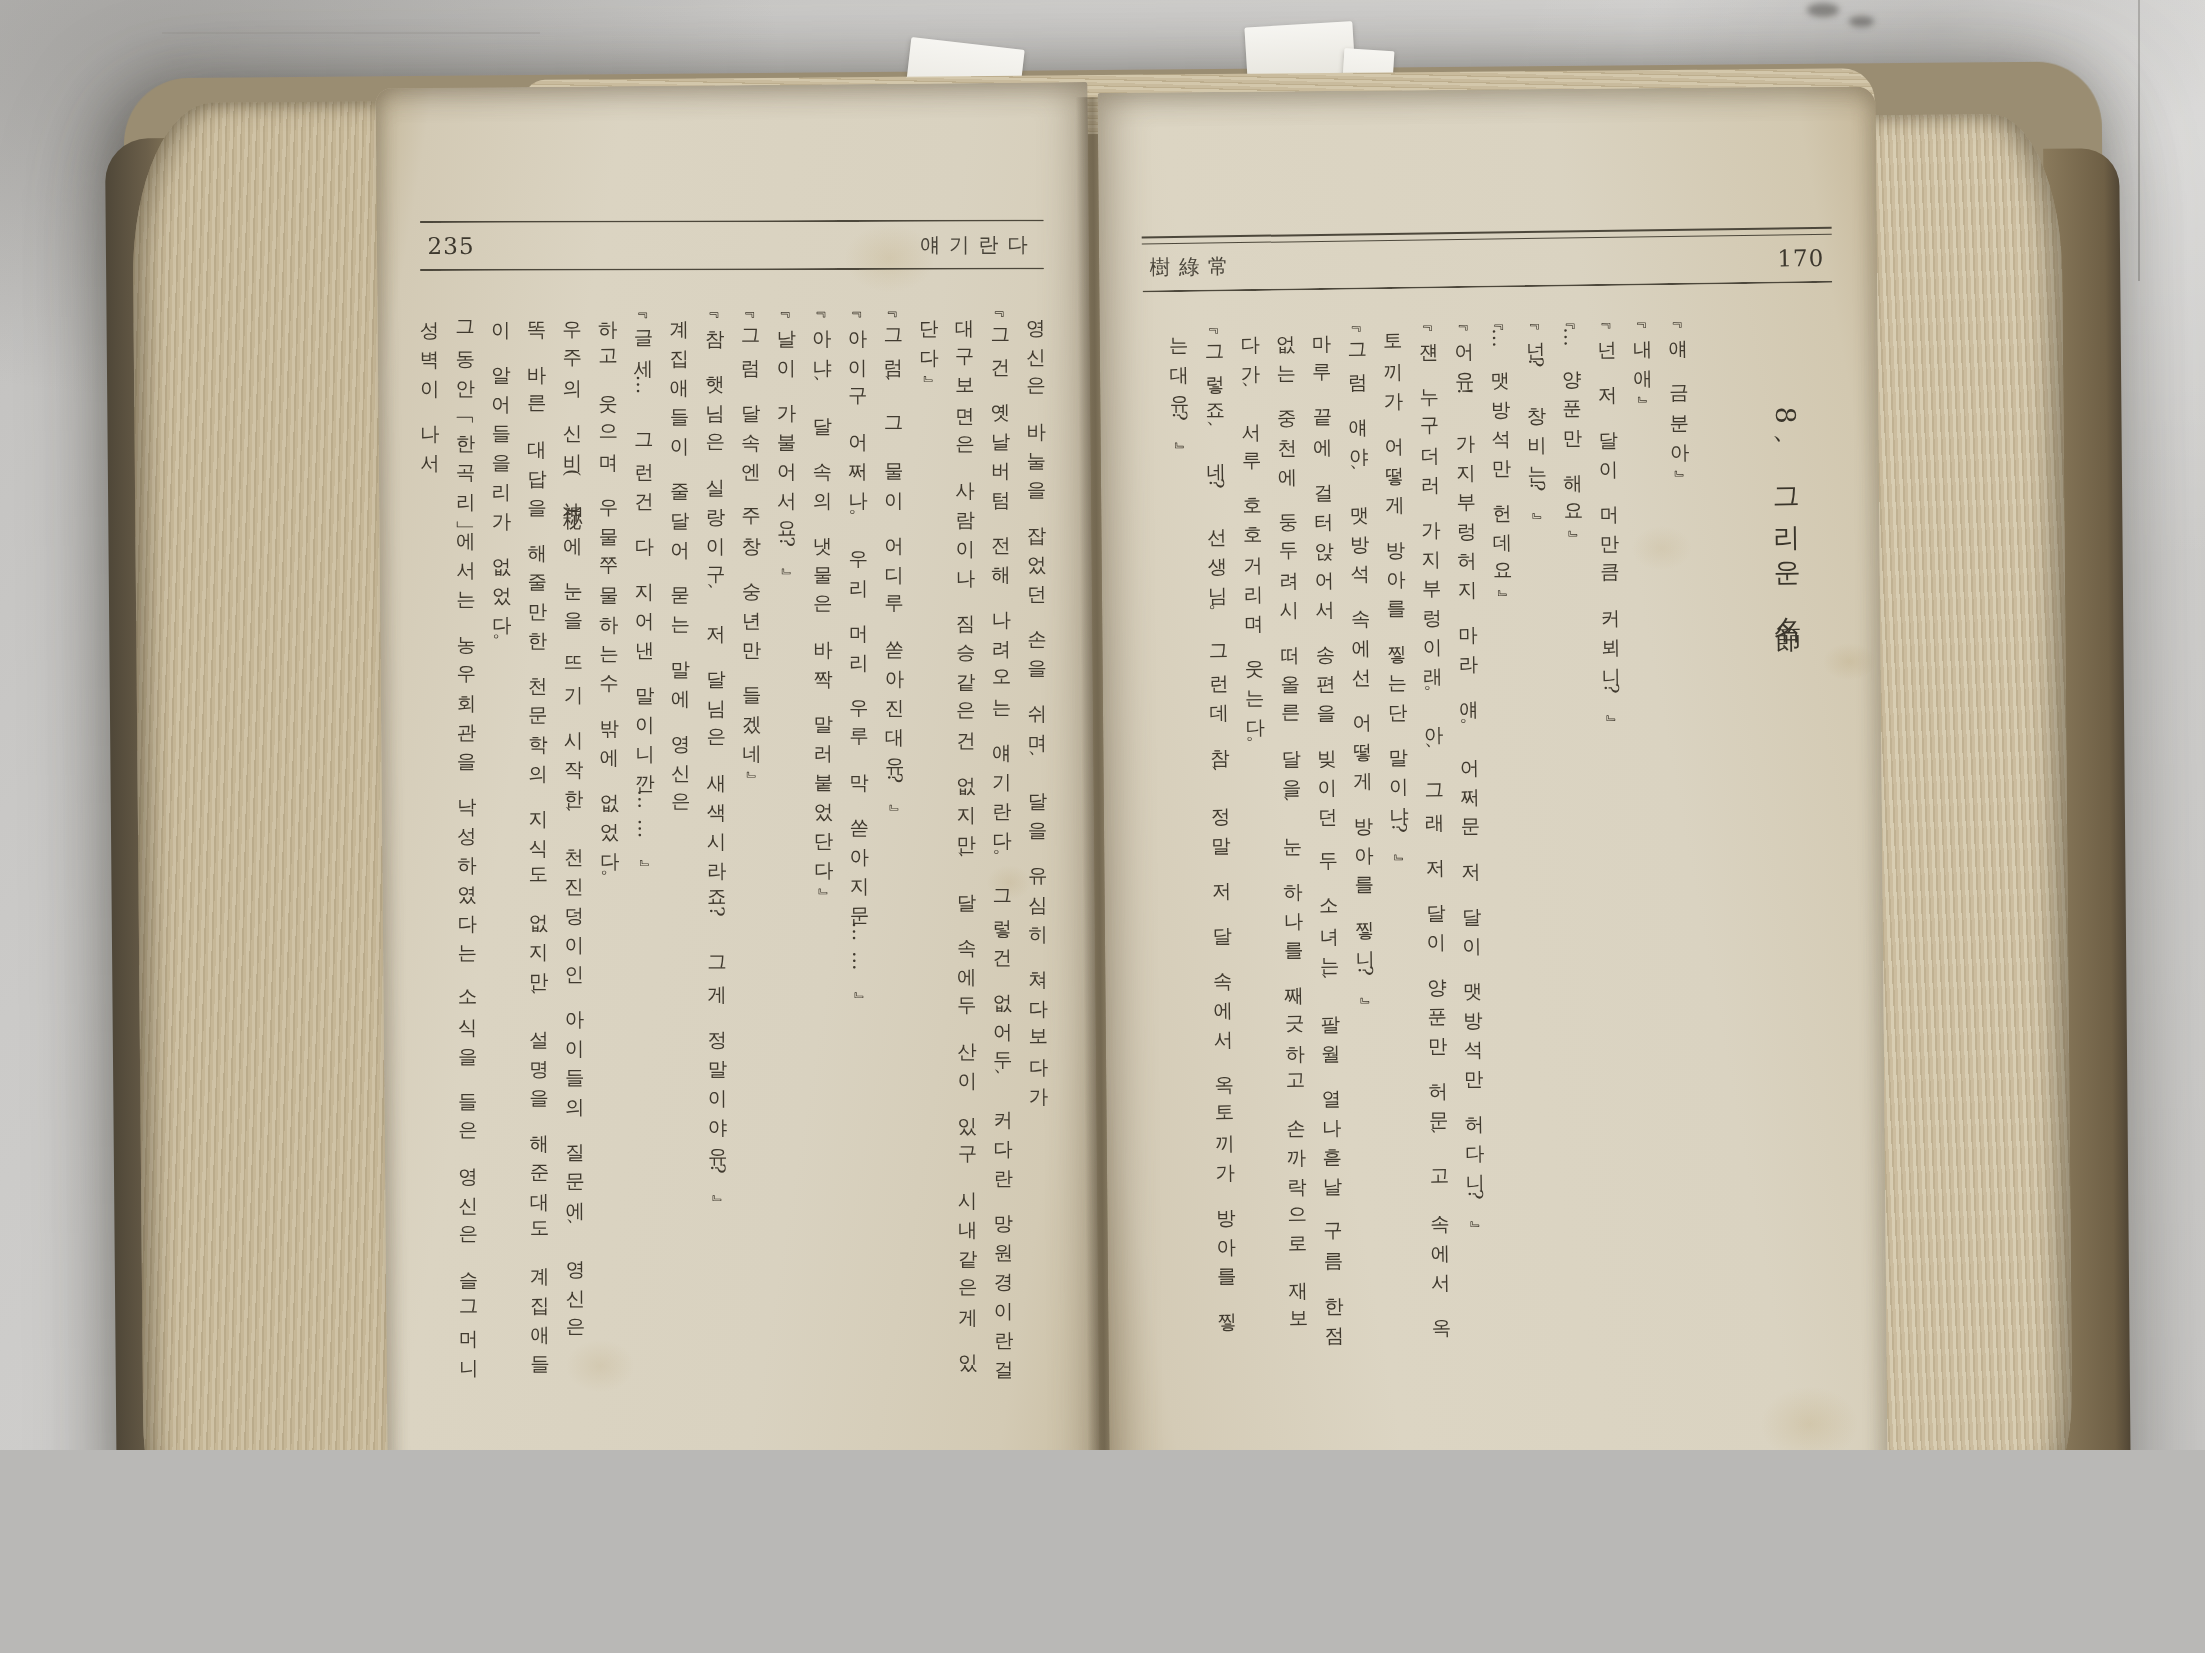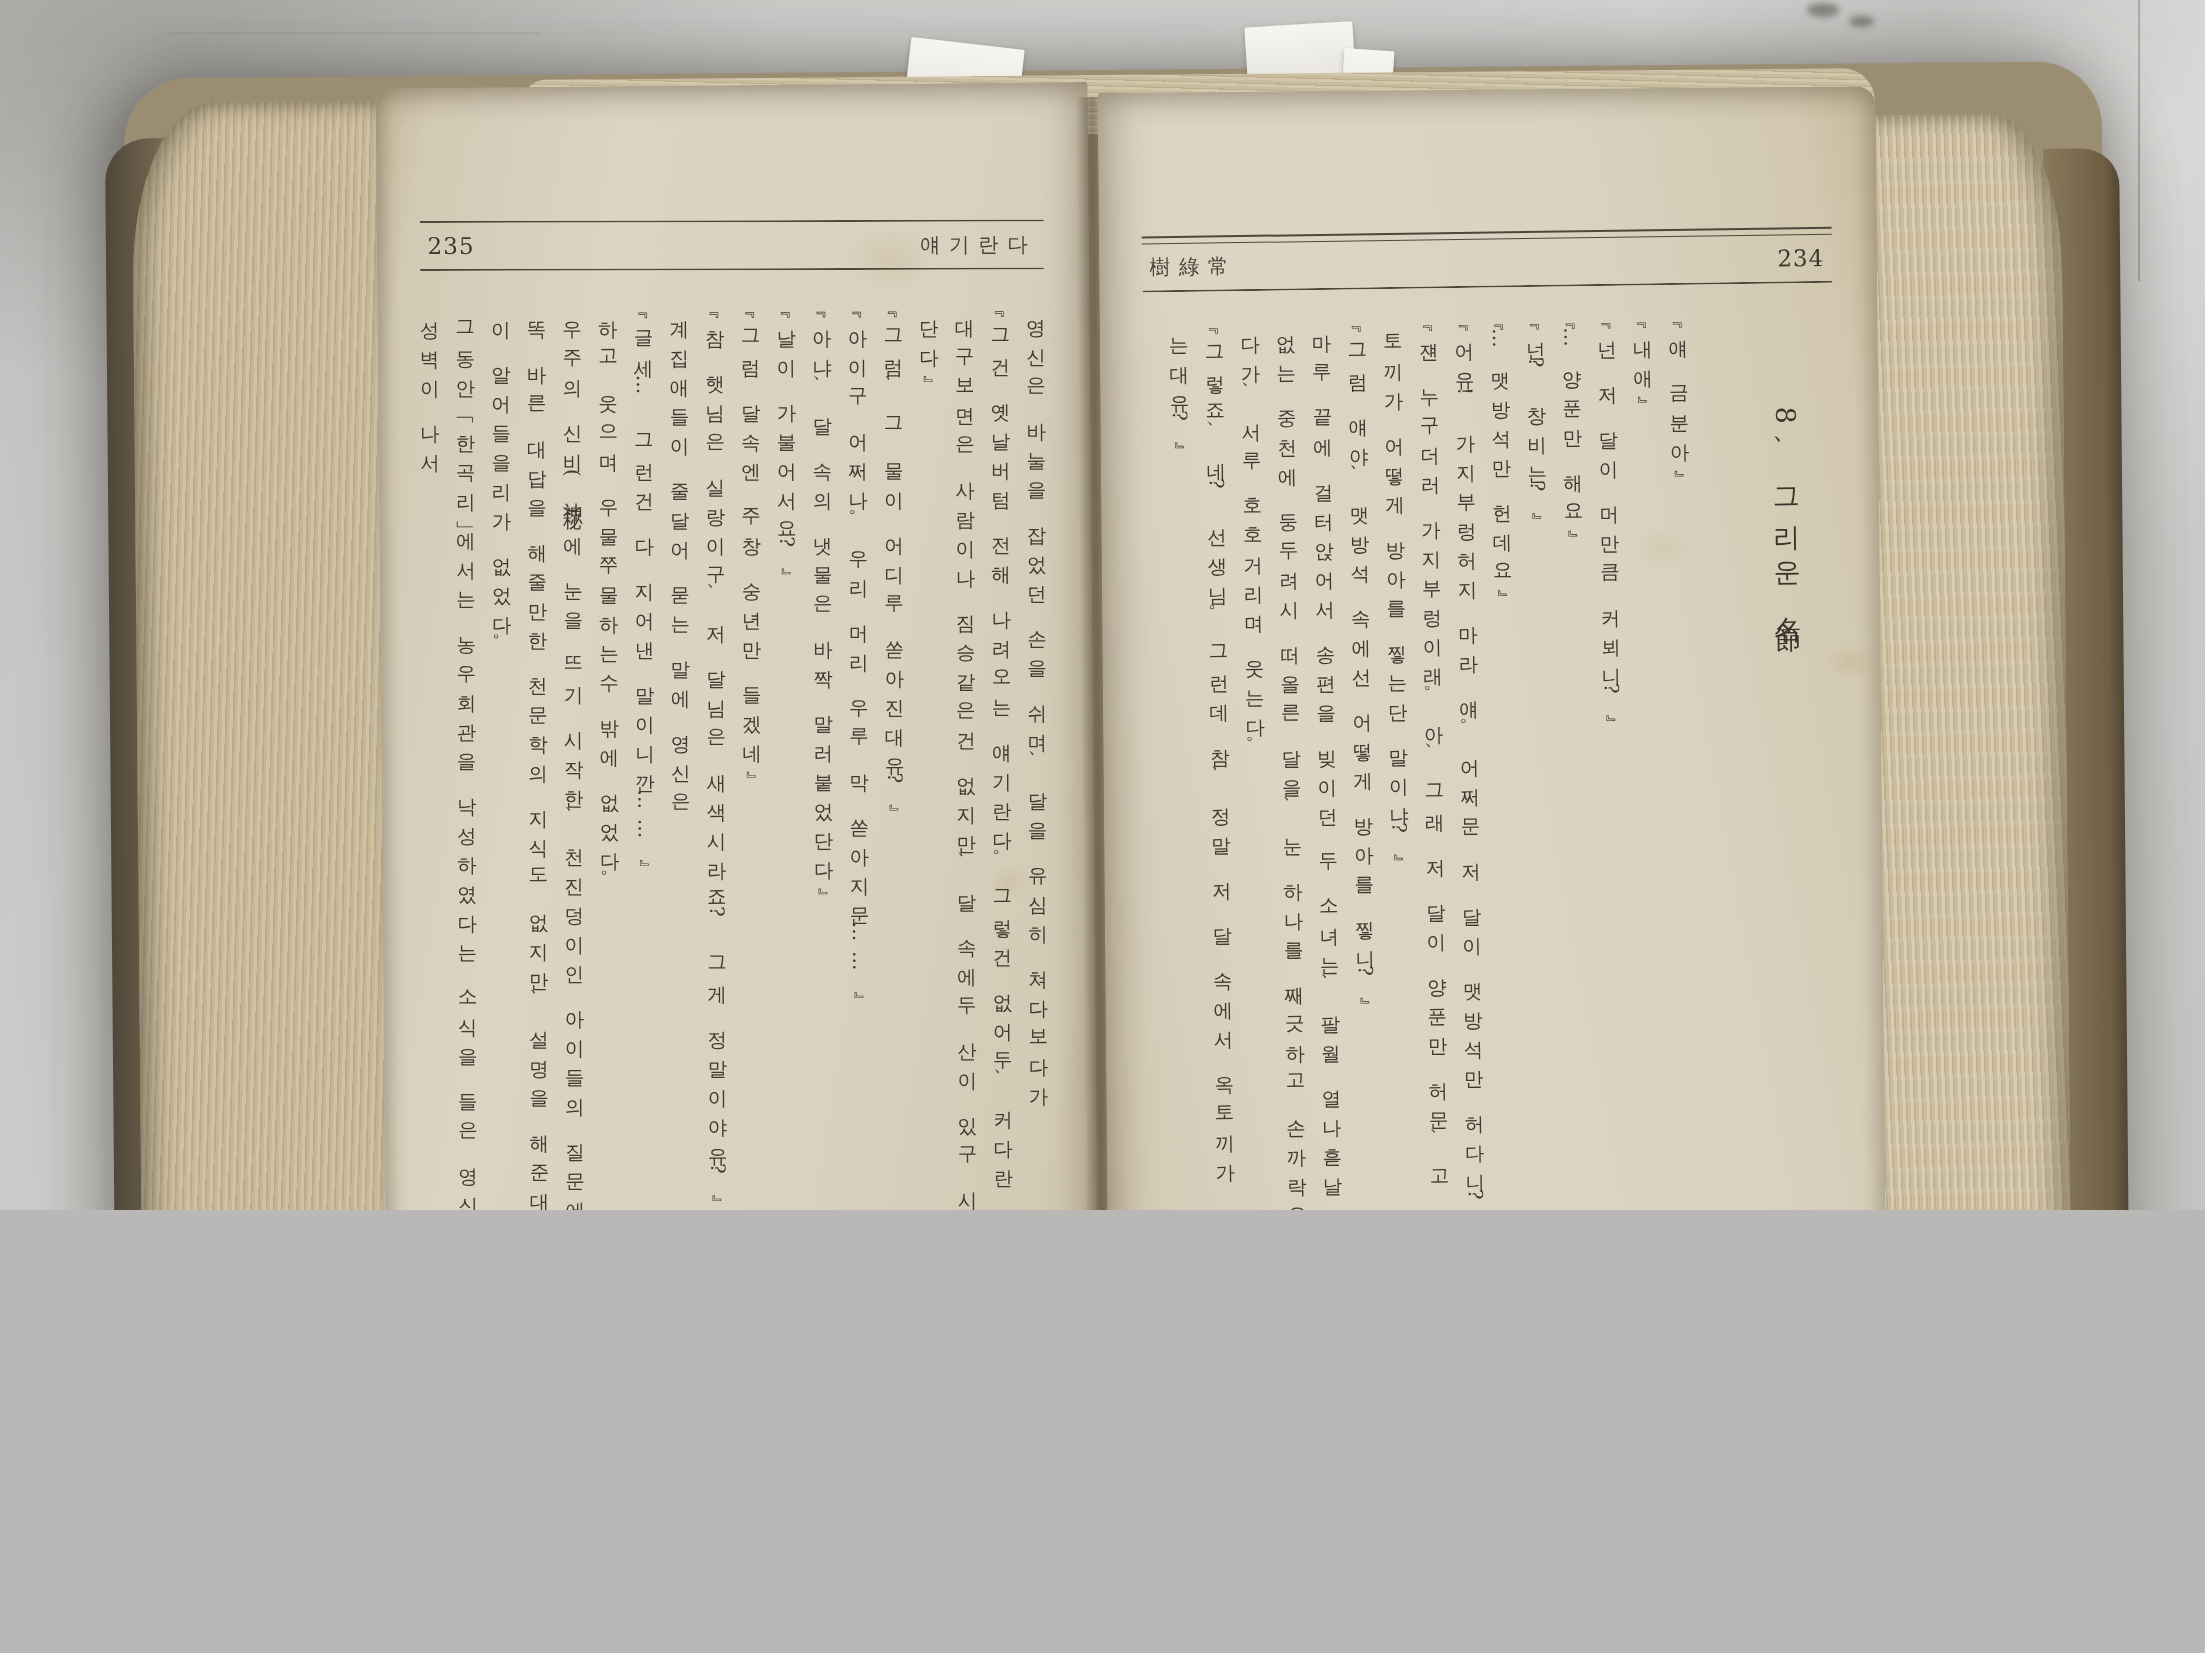--- a/index.html
+++ b/index.html
@@ -1,17 +1,17 @@
 <!DOCTYPE html>
 <html style="font-size:8.6px"><head>
 <meta charset="utf-8">
 <style>
   html,body{margin:0;padding:0;background:#b9b8b6;}
   .photo{
-    position:relative; width:2205px; height:1210px; overflow:hidden;
+    position:relative; width:2205px; height:1450px; overflow:hidden;
     background:
       radial-gradient(865px 486px at 8% 4%, rgba(110,108,104,.38), transparent 70%),
       radial-gradient(973px 649px at 96% 10%, rgba(255,255,255,.28), transparent 65%),
       radial-gradient(1189px 865px at 50% 105%, rgba(255,255,255,.22), transparent 70%),
       radial-gradient(486px 270px at 88% 2%, rgba(100,98,94,.25), transparent 60%),
       linear-gradient(135deg,#c2c1bf 0%, #cccbc9 28%, #d2d1cf 55%, #c6c5c3 100%);
     font-family:"DejaVu Serif","Liberation Serif",serif;
   }
   
   .grout{position:absolute;background:rgba(140,138,134,.55);}
@@ -147,21 +147,21 @@
         </div>
     </div>
 
     <div class="gutter"></div>
 
     <div class="page page-right">
       <div class="page-header">
         <div class="rule double"></div>
         <div class="header-row">
           <span class="running-title">樹綠常</span>
-          <span class="page-number">234</span>
+          <span class="page-number">170</span>
         </div>
         <div class="rule thin"></div>
       </div>
       <div class="vbody">
         <p class="chapter">8、그리운 名節</p>
 
       <p>『얘 금분아』</p>
           <p>『내애』</p>
           <p>『넌 저 달이 머만큼 커뵈니?』</p>
           <p>『…양푼만 해요』</p>

